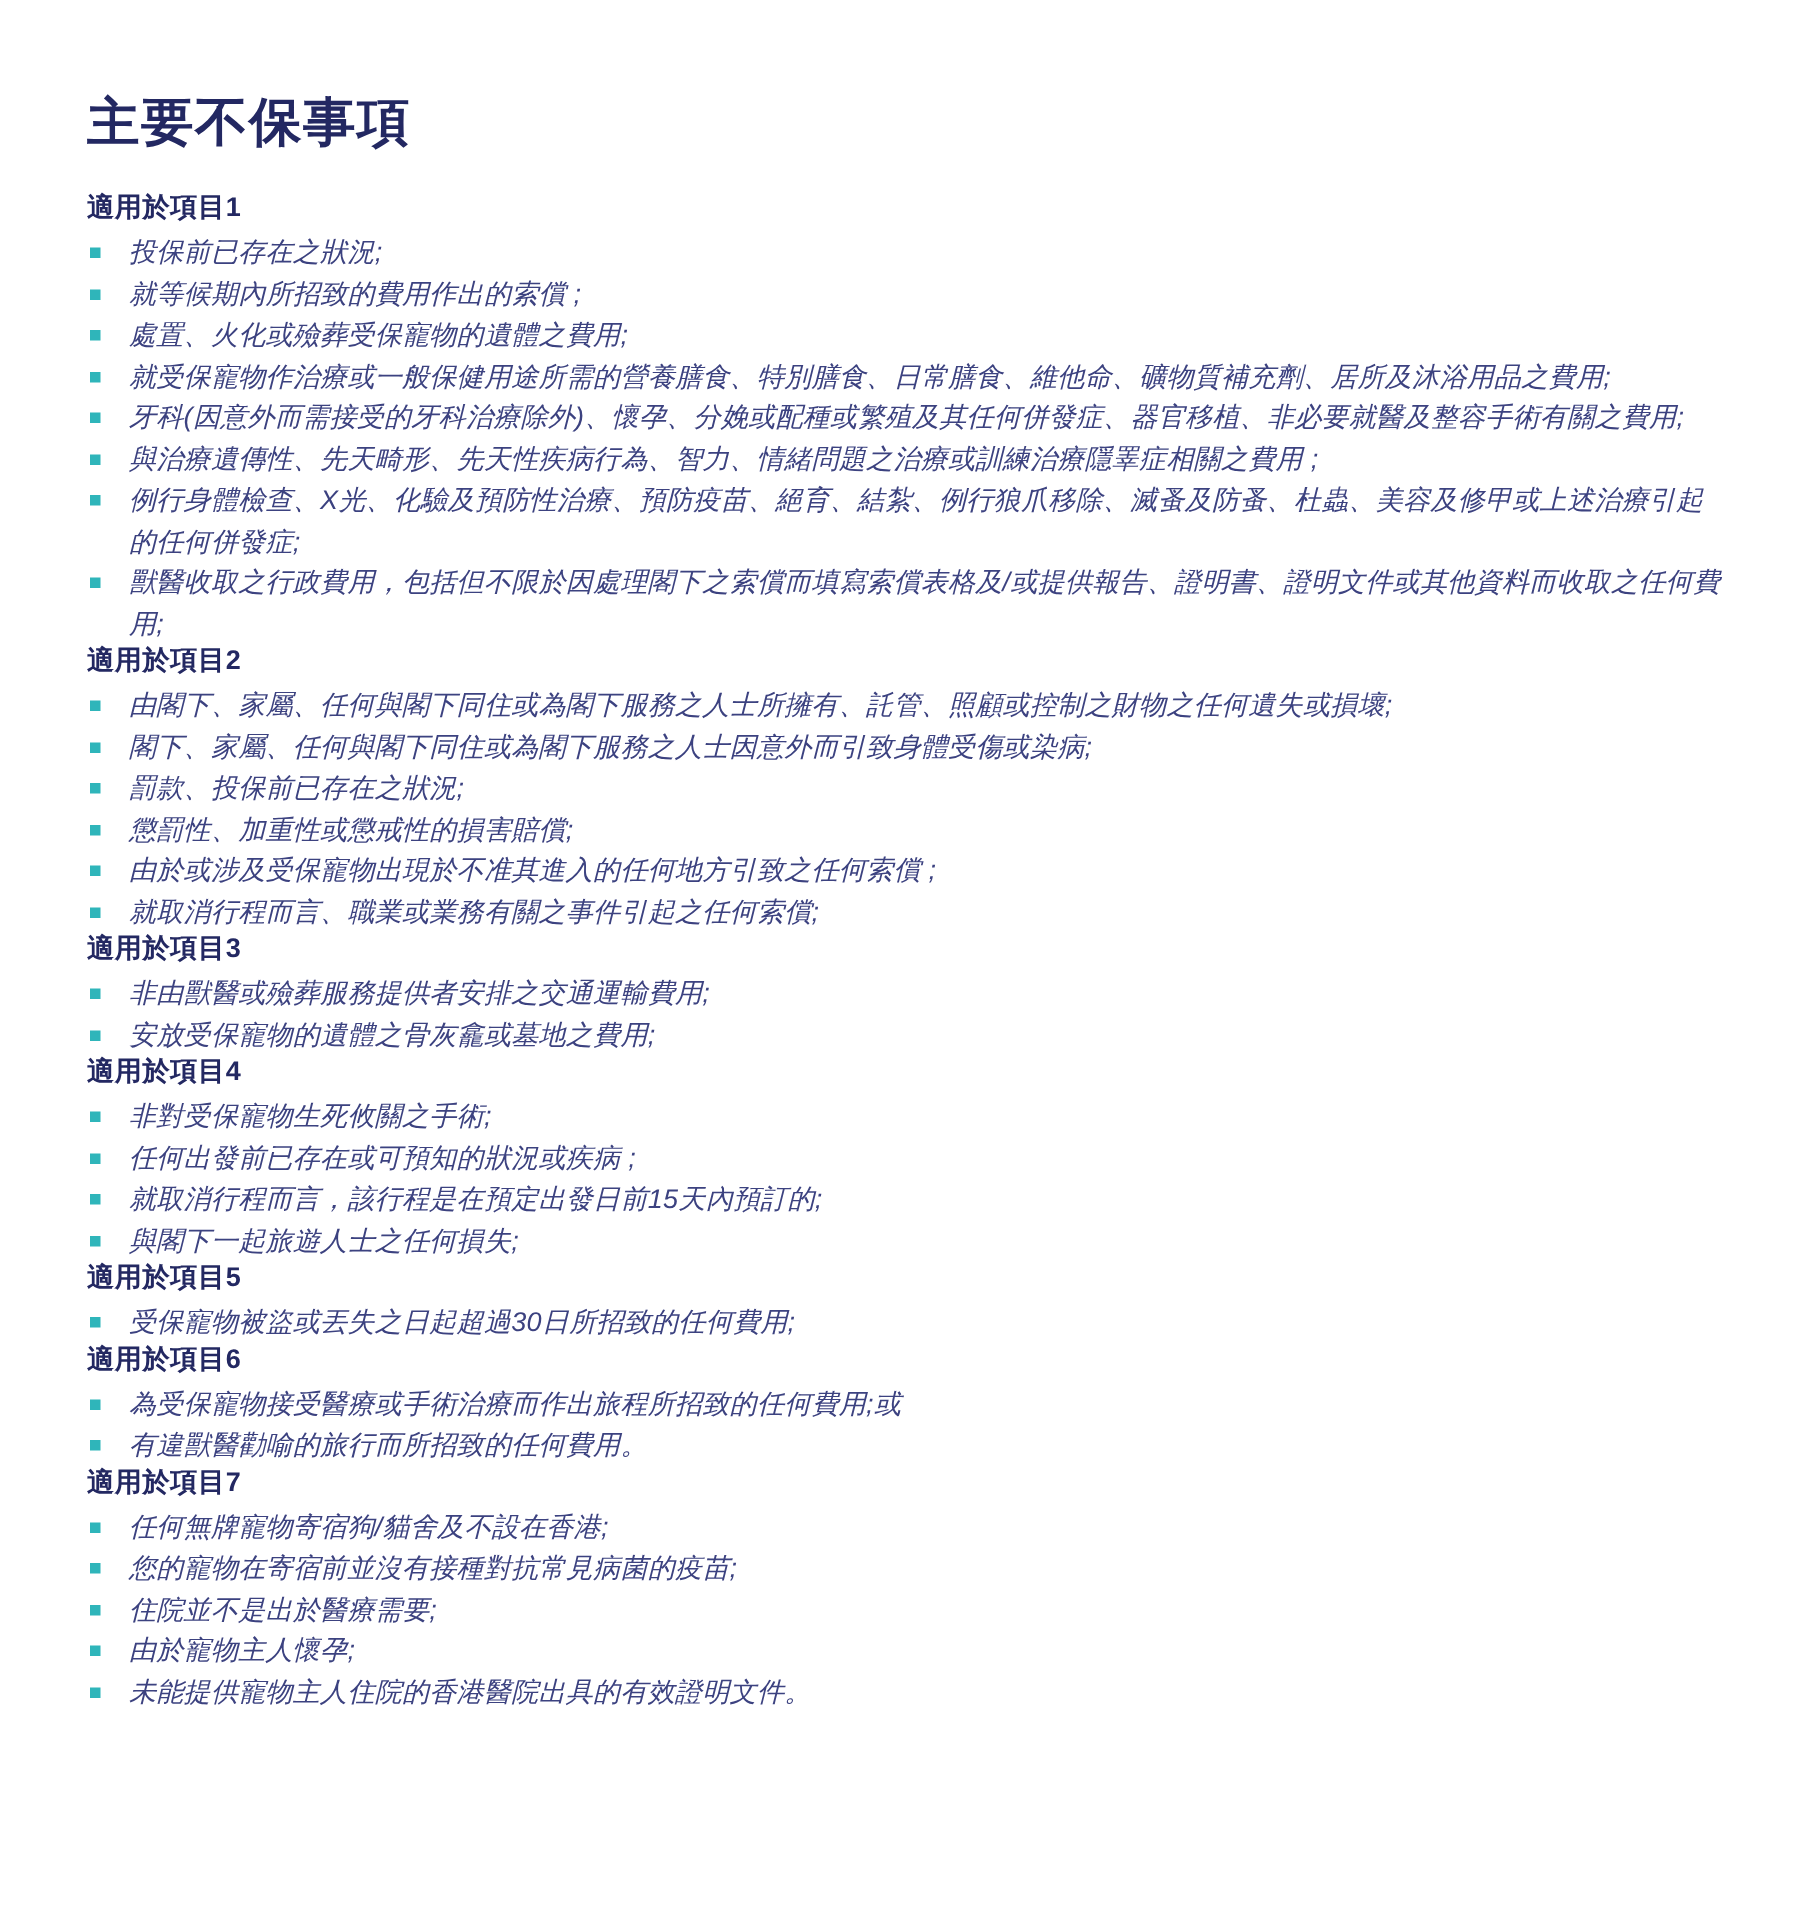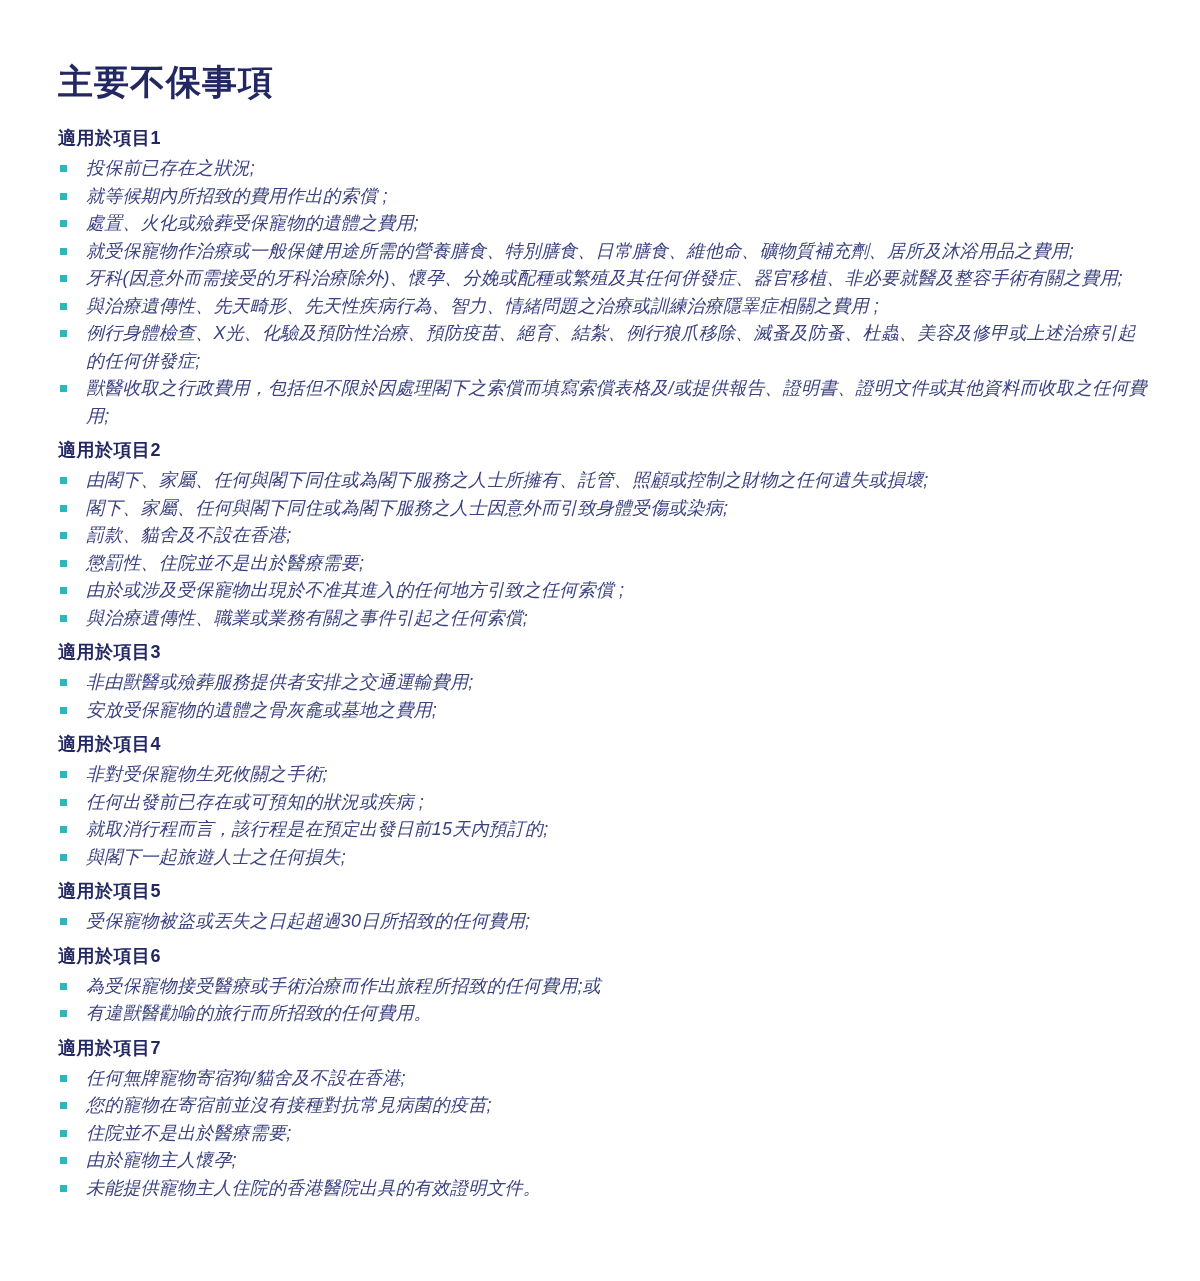--- a/index.html
+++ b/index.html
@@ -22,21 +22,21 @@
   }
   h1.page-title {
     margin: 0 0 26px 0;
     font-size: 35px;
     line-height: 40px;
     font-weight: 700;
     letter-spacing: 1px;
     color: var(--heading, #232862);
   }
   section.exclusion-section { margin: 0; }
-  section.exclusion-section + section.exclusion-section { margin-top: 10px; }
+  section.exclusion-section + section.exclusion-section { }
   h2.section-heading {
     margin: 0 0 7px 0;
     font-size: 18px;
     line-height: 20px;
     font-weight: 700;
     letter-spacing: 0.5px;
     color: var(--heading, #232862);
   }
   ul.exclusion-list {
     margin: 0;
@@ -78,24 +78,24 @@
           <li><span class="bullet"></span><span>與治療遺傳性、先天畸形、先天性疾病行為、智力、情緒問題之治療或訓練治療隱睪症相關之費用 ;</span></li>
           <li><span class="bullet"></span><span>例行身體檢查、X光、化驗及預防性治療、預防疫苗、絕育、結紮、例行狼爪移除、滅蚤及防蚤、杜蟲、美容及修甲或上述治療引起的任何併發症;</span></li>
           <li><span class="bullet"></span><span>獸醫收取之行政費用，包括但不限於因處理閣下之索償而填寫索償表格及/或提供報告、證明書、證明文件或其他資料而收取之任何費用;</span></li>
         </ul>
       </section>
       <section class="exclusion-section">
         <h2 class="section-heading">適用於項目2</h2>
         <ul class="exclusion-list">
           <li><span class="bullet"></span><span>由閣下、家屬、任何與閣下同住或為閣下服務之人士所擁有、託管、照顧或控制之財物之任何遺失或損壞;</span></li>
           <li><span class="bullet"></span><span>閣下、家屬、任何與閣下同住或為閣下服務之人士因意外而引致身體受傷或染病;</span></li>
-          <li><span class="bullet"></span><span>罰款、貓舍及不設在香港;</span></li>
-          <li><span class="bullet"></span><span>懲罰性、住院並不是出於醫療需要;</span></li>
+          <li><span class="bullet"></span><span>罰款、投保前已存在之狀況;</span></li>
+          <li><span class="bullet"></span><span>懲罰性、加重性或懲戒性的損害賠償;</span></li>
           <li><span class="bullet"></span><span>由於或涉及受保寵物出現於不准其進入的任何地方引致之任何索償 ;</span></li>
-          <li><span class="bullet"></span><span>與治療遺傳性、職業或業務有關之事件引起之任何索償;</span></li>
+          <li><span class="bullet"></span><span>就取消行程而言、職業或業務有關之事件引起之任何索償;</span></li>
         </ul>
       </section>
       <section class="exclusion-section">
         <h2 class="section-heading">適用於項目3</h2>
         <ul class="exclusion-list">
           <li><span class="bullet"></span><span>非由獸醫或殮葬服務提供者安排之交通運輸費用;</span></li>
           <li><span class="bullet"></span><span>安放受保寵物的遺體之骨灰龕或墓地之費用;</span></li>
         </ul>
       </section>
       <section class="exclusion-section">

